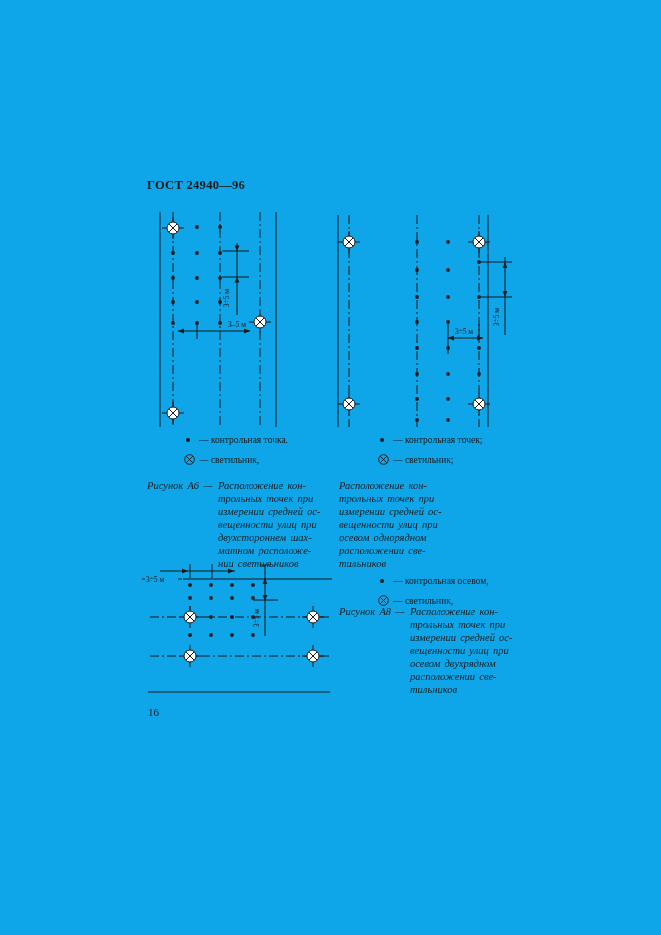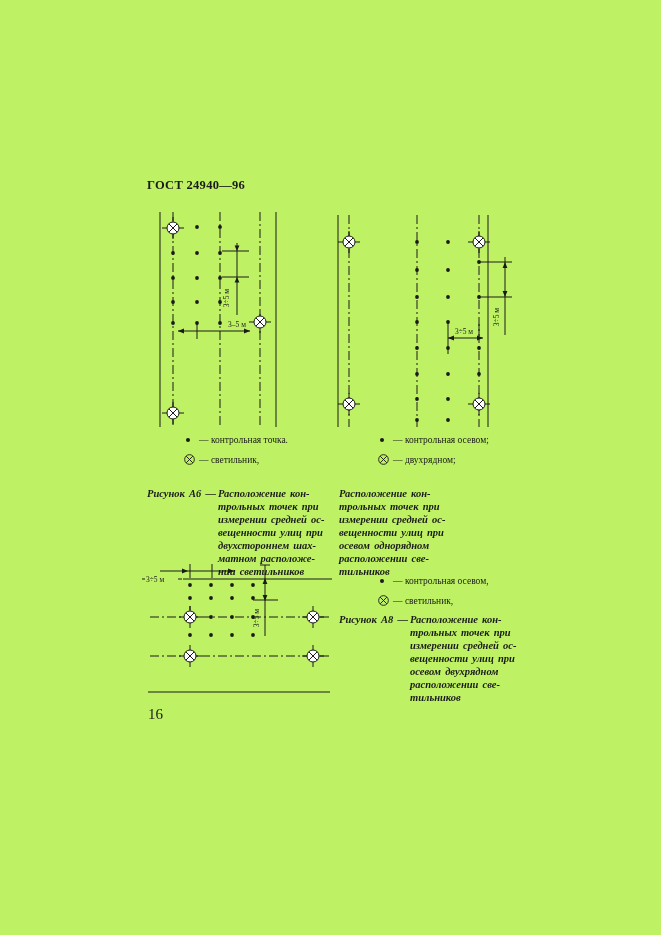--- a/index.html
+++ b/index.html
@@ -1,19 +1,19 @@
 <!DOCTYPE html>
 <html><head>
 <meta charset="utf-8">
 <style>
   html,body{margin:0;padding:0;background:#e8e8e8;}
   .page{
     position:relative;
     width:661px;height:935px;
-    background:#bef264;
+    background:#0ea5e9;
     font-family:"Liberation Serif", serif;
     color:#1a1a1a;
     overflow:hidden;
   }
   .abs{position:absolute;}
   .gost-header{
     left:147px;top:178px;
     font-size:12.5px;font-weight:bold;letter-spacing:.3px;
   }
   svg{overflow:visible;}
@@ -26,27 +26,26 @@
     font-size:7.5px;fill:#1a1a1a;
   }
   .legend{font-size:9.5px;line-height:12px;}
   .legend-row{display:flex;align-items:center;margin-bottom:7px;}
   .legend-sym{flex:0 0 16px;display:flex;align-items:center;}
   .dot-sym{width:4px;height:4px;border-radius:50%;background:#1a1a1a;margin-left:3px;}
   .caption{
     display:flex;
     width:192px;
     font-size:10.5px;line-height:13px;
-    font-weight:bold;font-style:italic;
+    font-weight:normal;font-style:italic;
     word-spacing:1.5px;
-    margin-top:8px;
   }
   .caption .cap-label{flex:0 0 71px;}
   .caption .cap-body{white-space:pre-line;width:121px;}
-  .page-number{left:148px;top:706px;font-size:15px;}
+  .page-number{left:148px;top:706px;font-size:11px;}
 </style>
 </head>
 <body>
 
 <div class="page">
 
   <div class="abs gost-header">ГОСТ 24940—96</div>
 
   <svg class="abs" style="left:148px;top:210px;" width="150" height="220" viewBox="0 0 150 220">
     <defs>
@@ -247,31 +246,31 @@
       </span>
       <span>— светильник,</span>
     </div>
   </div>
 
   <div class="abs legend" style="left:377px;top:434px;">
     <div class="legend-row">
       <span class="legend-sym">
           <span class="dot-sym"></span>
         </span>
-      <span>— контрольная осевом;</span>
+      <span>— контрольная точек;</span>
     </div>
     <div class="legend-row">
       <span class="legend-sym">
         <svg width="13" height="13" viewBox="-7 -7 14 14">
             <circle r="5.2" fill="none" stroke="#1a1a1a"></circle>
             <line x1="-3.6" y1="-3.6" x2="3.6" y2="3.6" stroke="#1a1a1a"></line>
             <line x1="-3.6" y1="3.6" x2="3.6" y2="-3.6" stroke="#1a1a1a"></line>
           </svg>
       </span>
-      <span>— двухрядном;</span>
+      <span>— светильник;</span>
     </div>
   </div>
 
   <div class="abs legend" style="left:377px;top:575px;">
     <div class="legend-row">
       <span class="legend-sym">
           <span class="dot-sym"></span>
         </span>
       <span>— контрольная осевом,</span>
     </div>

